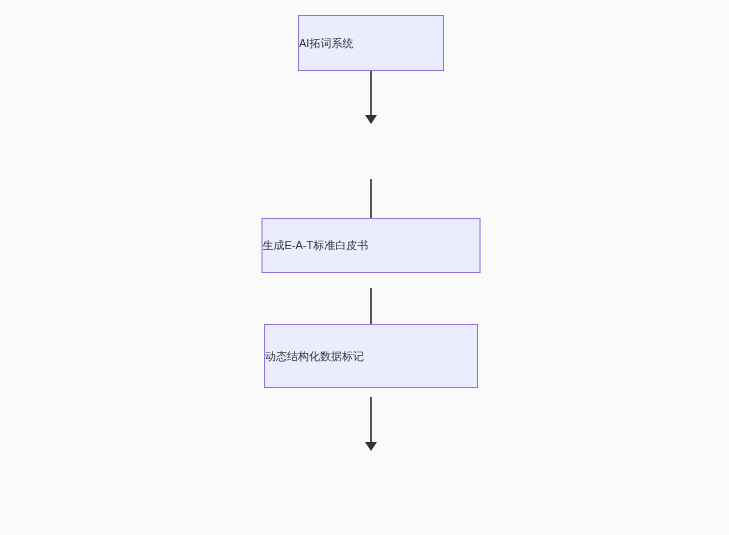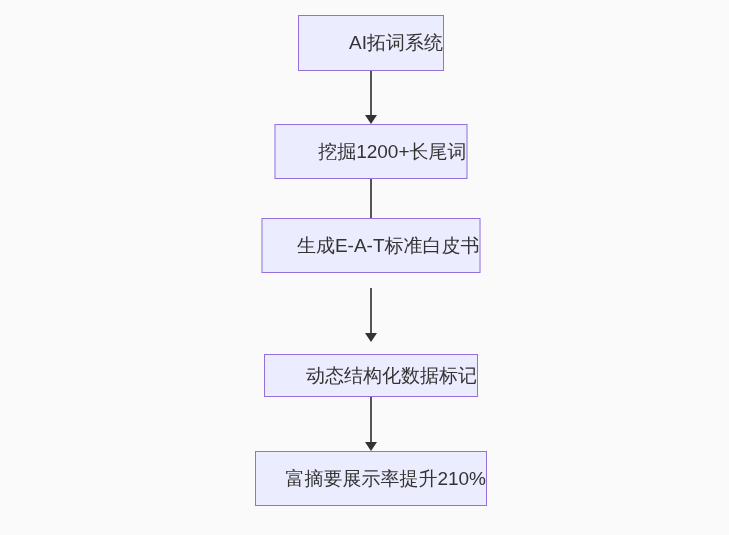--- a/index.html
+++ b/index.html
@@ -18,30 +18,30 @@
   .node {
     position: absolute;
     left: 371px;
     transform: translateX(-50%);
     box-sizing: border-box;
     height: 56px;
     background: var(--node-fill, #ECECFF);
     border: 1px solid var(--node-border, #9370DB);
     display: flex;
     align-items: center;
-    justify-content: flex-end;
+    justify-content: flex-start;
     color: var(--text, #333333);
-    font-size: 19px;
+    font-size: 11px;
     white-space: nowrap;
     text-align: center;
   }
   .node.n0 { top: 15px;  width: 146px; }
   .node.n1 { top: 124px; width: 193px; height: 55px; }
   .node.n2 { top: 218px; width: 219px; height: 55px; }
-  .node.n3 { top: 354px; width: 214px; height: 43px; }
+  .node.n3 { top: 324px; width: 214px; height: 64px; }
   .node.n4 { top: 451px; width: 232px; height: 55px; }
 
   .arrow {
     position: absolute;
     left: 371px;
     transform: translateX(-50%);
     display: flex;
     flex-direction: column;
     align-items: center;
   }
@@ -69,23 +69,20 @@
 
   <div class="node n0">
     <span>AI拓词系统</span>
   </div>
 
   <div class="arrow a0">
     <div class="line"></div>
     <div class="head"></div>
   </div>
 
-  <div class="node n1">
-    <span>挖掘1200+长尾词</span>
-  </div>
 
   <div class="arrow a1">
     <div class="line"></div>
     <div class="head"></div>
   </div>
 
   <div class="node n2">
     <span>生成E-A-T标准白皮书</span>
   </div>
 
@@ -96,17 +93,14 @@
 
   <div class="node n3">
     <span>动态结构化数据标记</span>
   </div>
 
   <div class="arrow a3">
     <div class="line"></div>
     <div class="head"></div>
   </div>
 
-  <div class="node n4">
-    <span>富摘要展示率提升210%</span>
-  </div>
 
 </div>
 
 </body></html>

